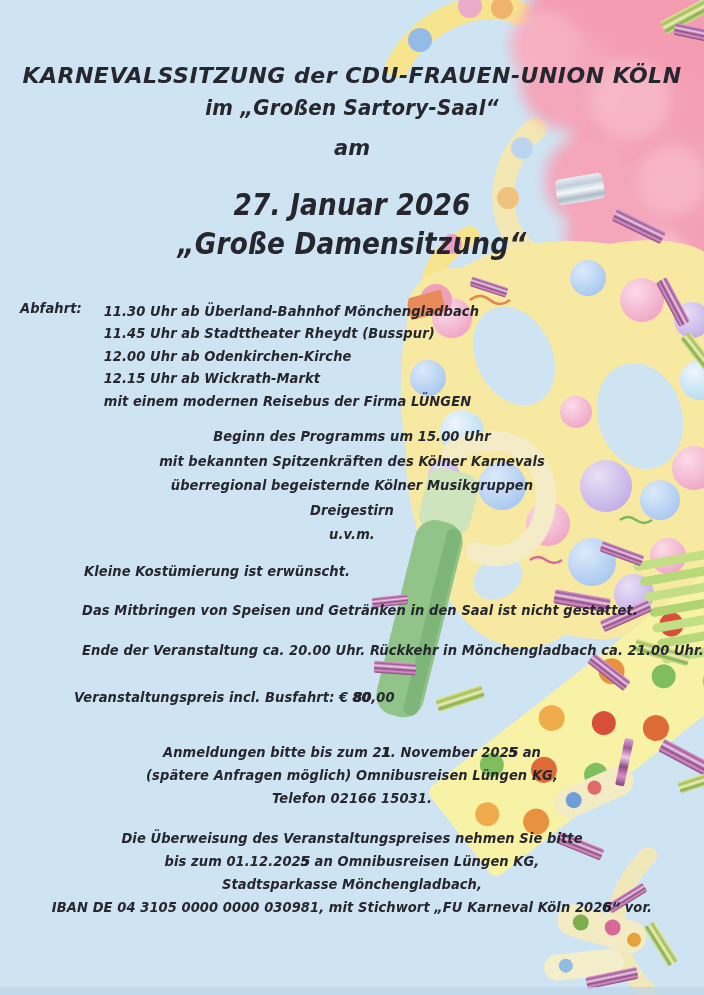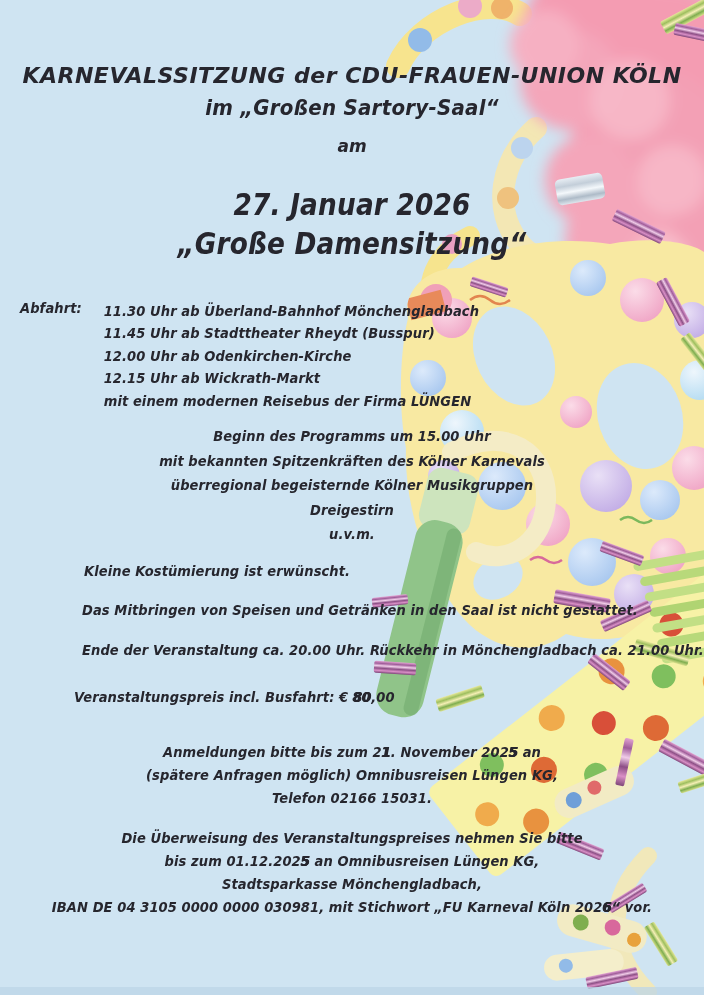--- a/index.html
+++ b/index.html
@@ -12,21 +12,21 @@
   }
   .deco{position:absolute;left:0;top:0;z-index:1;}
   .txt{
     position:absolute;z-index:2;
     font-style:italic;font-weight:bold;
     color:#26262e;white-space:nowrap;
   }
   .center{left:0;right:0;text-align:center;}
   .h1{font-size:22px;letter-spacing:.5px;}
   .h2{font-size:22px;letter-spacing:.3px;transform:scaleX(.9);}
-  .h3{font-size:17px;}
+  .h3{font-size:21px;}
   .big{font-size:31px;letter-spacing:.2px;transform:scaleX(.85);line-height:39px;}
   .body{font-size:14.5px;letter-spacing:.1px;}
   .scalel{transform:scaleX(.9);transform-origin:left top;}
   .scalec{transform:scaleX(.9);transform-origin:center top;}
   .xb{text-shadow:.6px 0 currentColor,-.6px 0 currentColor,0 .4px currentColor;}
   .dep-lines div{line-height:22.4px;}
   .dep-row{display:flex;}
   .dep-label{width:93px;flex:none;}
   .block div{line-height:24.6px;}
   .block23 div{line-height:23px;}

